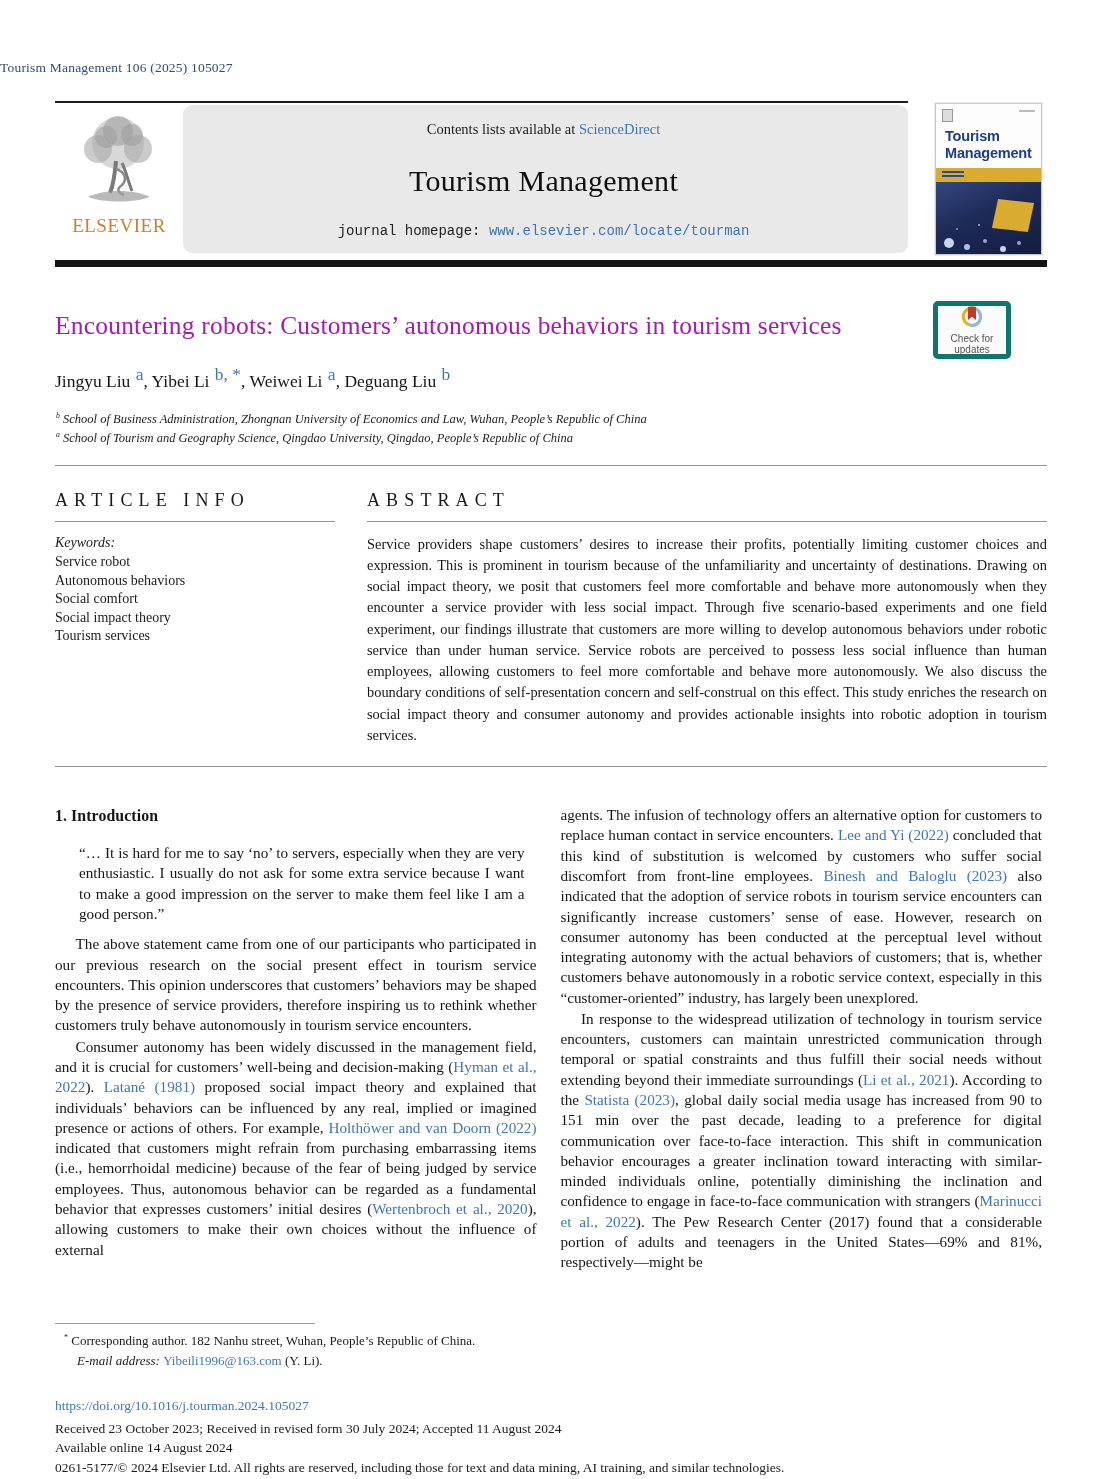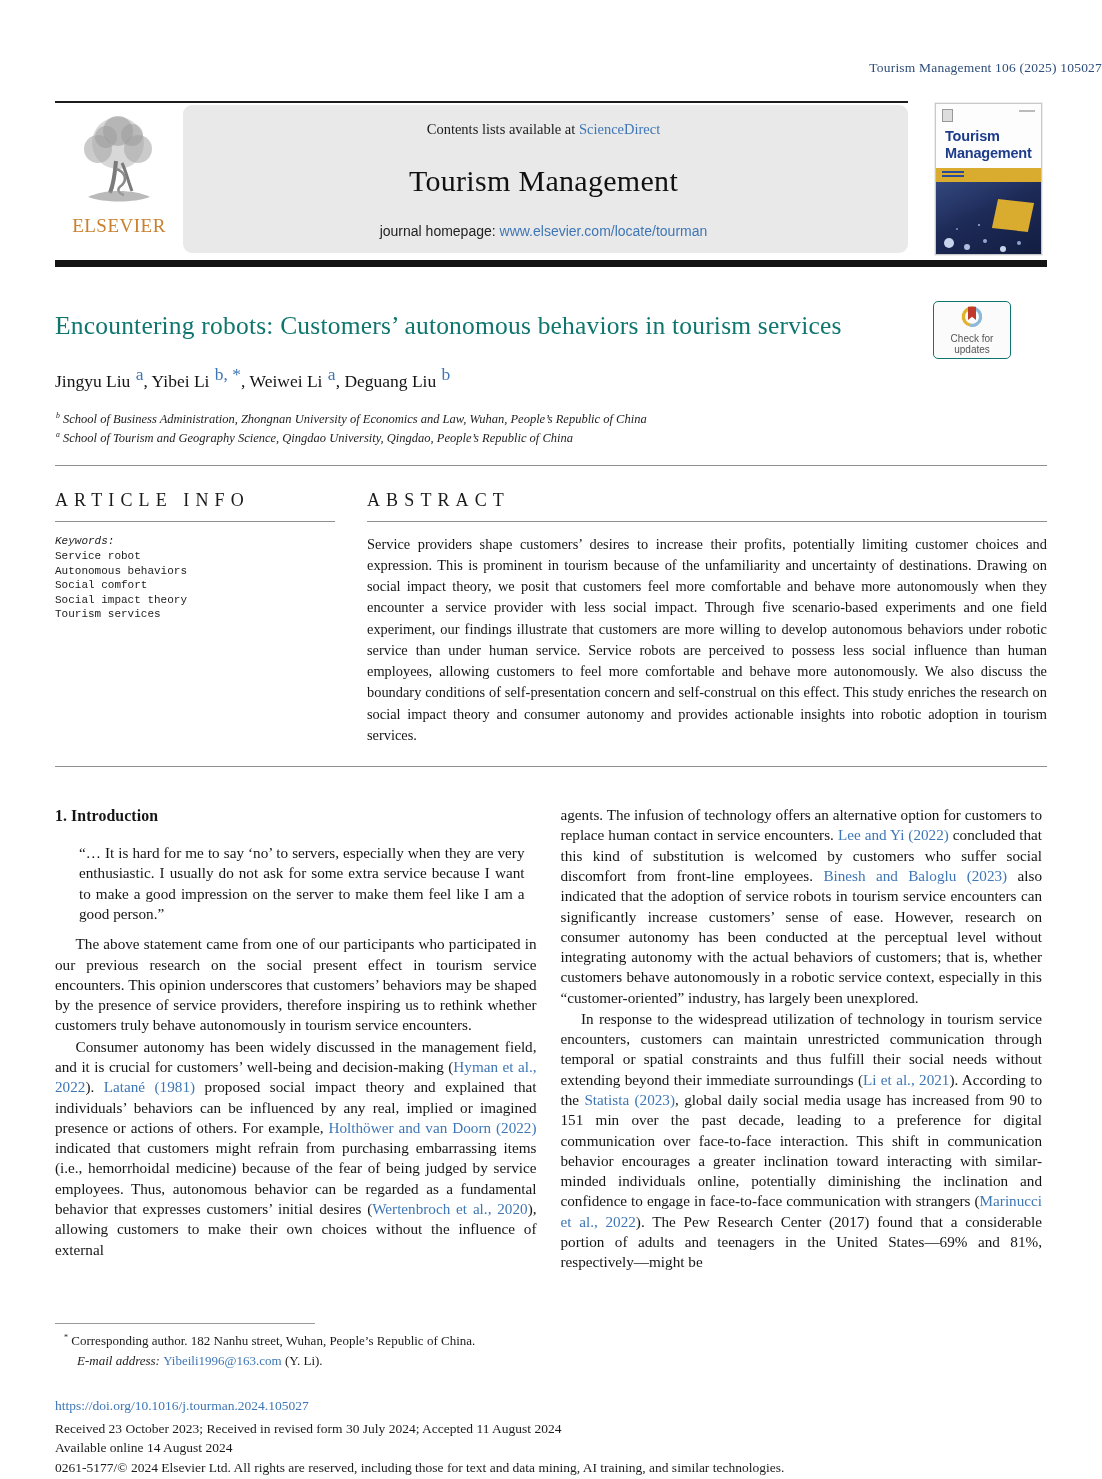--- a/index.html
+++ b/index.html
@@ -11,42 +11,42 @@
     background: #ffffff;
     font-family: "Liberation Serif", serif;
     color: #1b1b1b;
     overflow: hidden;
   }
   .lnk { color:#3e76b5; }
   .it { font-style: italic; }
   sup { font-size: .62em; vertical-align: super; line-height: 0; margin-left:1px; }
 
   .journal-ref {
-    padding-top: 60px; text-align: right;
+    padding-top: 60px; text-align: left;
     font-size: 13.5px; color:#2e4d79; letter-spacing:.2px;
   }
 
   .header-wrap { margin: 25px 55px 0 55px; display:flex; align-items: stretch; }
   .header-main {
     display:flex; width: 853px; border-top: 2px solid #1c1c1c; padding-top: 2px;
     height: 152px;
   }
   .logo-area { width: 128px; background:#fff; position:relative; text-align:center; padding-top:4px; }
   .elsevier-text {
     font-family:"Liberation Serif", serif; color:#c9812f;
     font-size: 19px; letter-spacing: .5px; margin-top: -2px;
   }
   .gray-box {
     flex: 1; background:#e9e9ea; height: 148px;
     display:flex; flex-direction:column; justify-content:space-between;
     text-align:center; padding: 16px 10px 14px 6px; border-radius: 9px;
   }
   .contents-line { font-size: 14.5px; }
   .journal-title-big { font-size: 30px; letter-spacing:.3px; color:#111; }
-  .homepage-line { font-family:Liberation Sans, sans-serif; font-size: 14px; color:#222; }
+  .homepage-line { font-family:Liberation Mono, monospace; font-size: 14px; color:#222; }
 
   .cover {
     width: 107px; height: 152px; margin-left: 27px; margin-top:2px;
     border: 1px solid #c9c9c9; background:#fdfdfd;
     position: relative; overflow: hidden;
     box-shadow: 0 0 0 1px #eee;
   }
   .cover-minilogo { position:absolute; top:5px; left:6px; width:11px; height:13px; border:1px solid #999; background:#ddd; }
   .cover-minitext { position:absolute; top:6px; right:6px; width:16px; height:2px; background:#bbb; }
   .cover-title {
@@ -67,45 +67,45 @@
   .cover-photo::after {
     content:""; position:absolute; bottom:6px; left:8px; width:10px; height:10px; border-radius:50%;
     background:#c8d4ec;
     box-shadow: 18px 4px 0 -2px #aebde0, 36px -2px 0 -3px #93a6d2, 54px 6px 0 -2px #c8d4ec, 70px 0 0 -3px #8fa2cf,
                 8px -14px 0 -4px #7d92c4, 30px -18px 0 -4px #a5b5dc, 52px -14px 0 -5px #7d92c4, 68px -20px 0 -5px #a5b5dc;
   }
 
   .black-bar { margin: 5px 55px 0 55px; height: 7px; background:#141414; }
 
   .title-block { position:relative; margin: 44px 55px 0 55px; }
-  .article-title { font-size: 25.5px; font-weight: normal; color:#0f766e; letter-spacing:.2px; max-width: 860px; }
+  .article-title { font-size: 25.5px; font-weight: normal; color:#a21caf; letter-spacing:.2px; max-width: 860px; }
   .check-badge {
     position:absolute; right: 36px; top: -10px; width: 78px; height: 58px;
-    border:1px solid #0f766e; border-radius:5px; background:#fbfbfb;
+    border:5px solid #0f766e; border-radius:5px; background:#fbfbfb;
     display:flex; flex-direction:column; align-items:center; justify-content:center;
     font-family:"Liberation Sans", sans-serif; font-size: 10px; color:#555; text-align:center; line-height:1.15;
     cursor: pointer;
   }
   .check-badge svg { margin-bottom:2px; }
 
   .authors { margin: 30px 55px 0 55px; font-size: 17.5px; color:#141414; }
   .authors .lnk { font-size: 17.5px; }
   .affiliations { margin: 18px 55px 0 55px; font-size: 12.5px; font-style: italic; line-height: 1.55; color:#222; }
 
   .rule-full { margin: 16px 55px 0 55px; border:none; border-top:1px solid #8f8f8f; }
 
   .info-abstract {
     display:grid; grid-template-columns: 280px 1fr; column-gap: 32px;
     margin: 0 55px; padding-top: 24px;
   }
   .sec-head {
     font-size: 18px; letter-spacing: .34em; color:#1a1a1a; font-weight: 500;
   }
   .sec-rule { border:none; border-top:1px solid #8f8f8f; margin: 10px 0 12px 0; }
-  .keywords { font-size: 11px; line-height: 1.32; font-family: Liberation Mono, monospace; }
+  .keywords { font-size: 14px; line-height: 1.32; }
   .keywords .kw-label { font-style: italic; display:block; margin-bottom:1px; }
   .abstract-text { font-size: 14.4px; line-height: 1.475; text-align: justify; color:#151515; }
   .below-abstract { margin-top: 20px; }
 
   .columns {
     display:grid; grid-template-columns: 1fr 1fr; column-gap: 24px;
     margin: 38px 60px 0 55px;
     height: 492px; overflow: hidden;
   }
   .col { font-size: 15.2px; line-height: 1.335; text-align: justify; color:#151515; }

